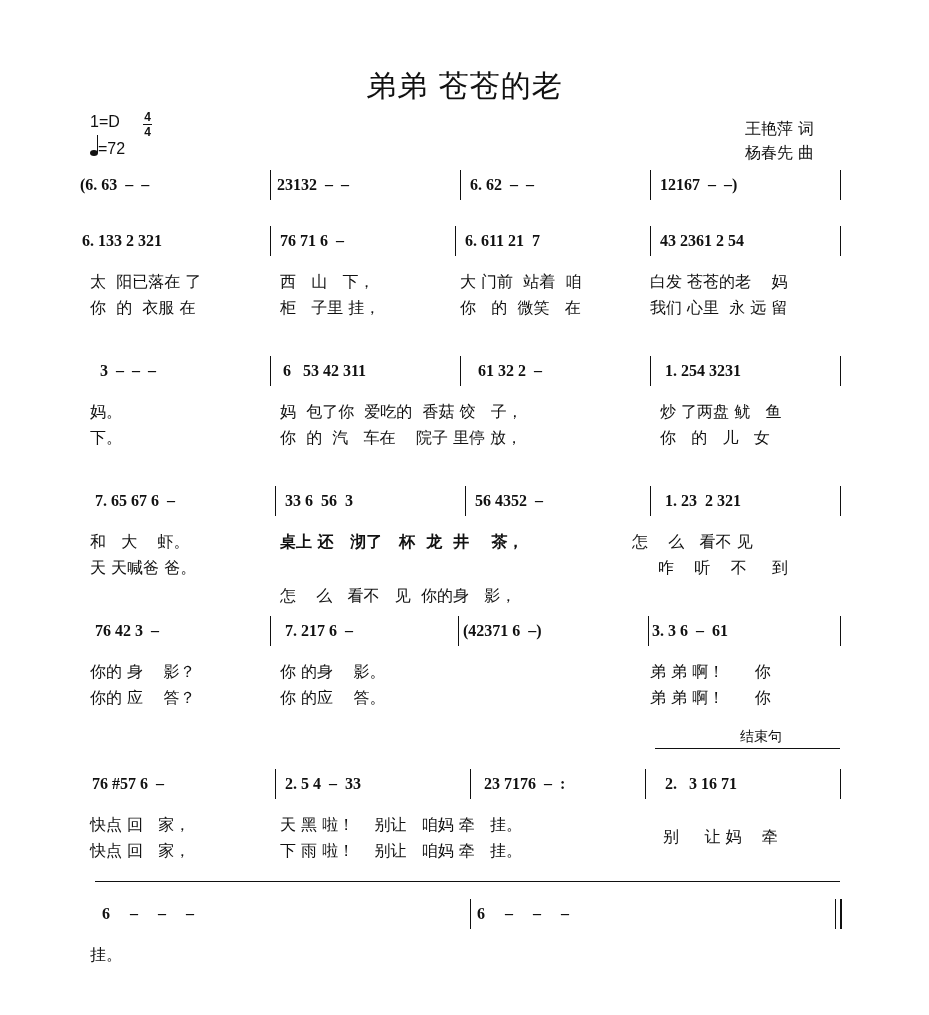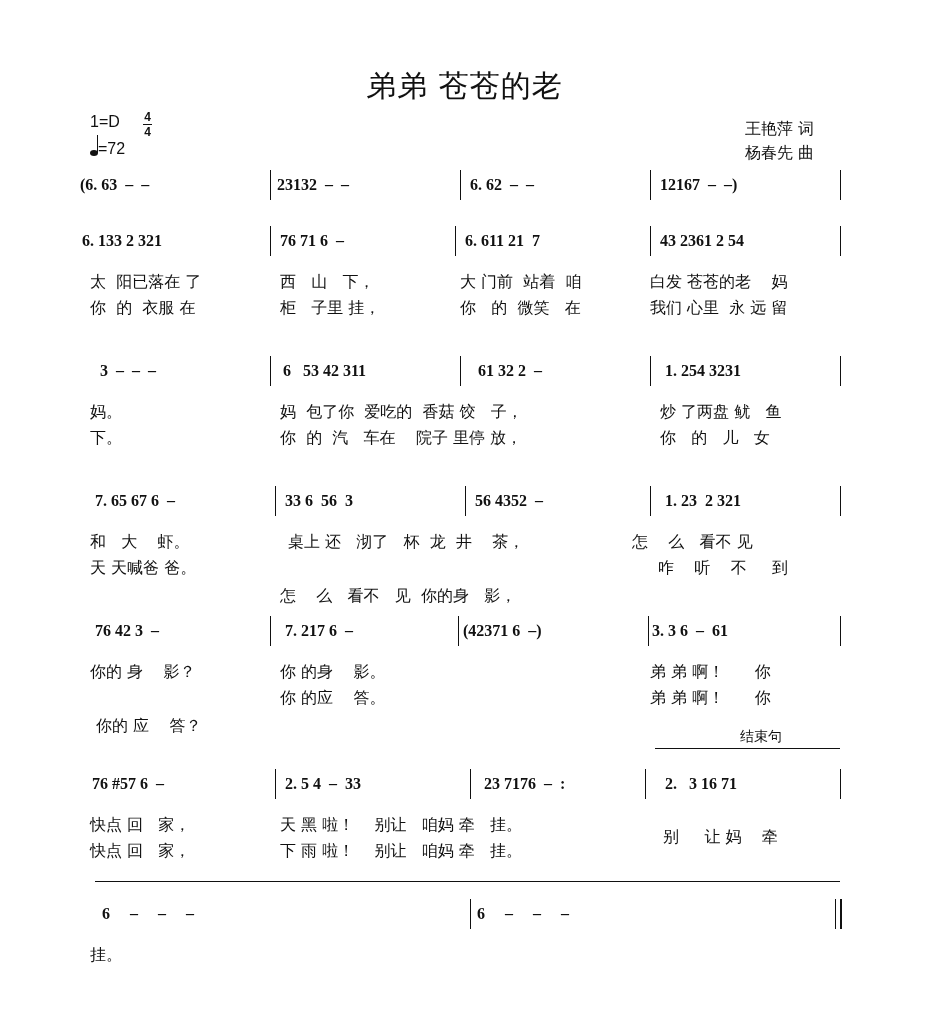--- a/index.html
+++ b/index.html
@@ -91,36 +91,36 @@
       <div class="notes">
         <span style="left: 15px;">7. 65 67 6  –</span>
         <span style="left: 205px;">33 6  56  3</span>
         <span style="left: 395px;">56 4352  –</span>
         <span style="left: 585px;">1. 23  2 321</span>
       </div>
       <div class="barline" style="left: 195px; top: -6px; height: 30px;"></div>
       <div class="barline" style="left: 385px; top: -6px; height: 30px;"></div>
       <div class="barline" style="left: 570px; top: -6px; height: 30px;"></div>
       <div class="barline" style="left: 760px; top: -6px; height: 30px;"></div>
-      <div class="lyric" style="top: 40px;"><span style="left: 10px;">和   大    虾。</span><span style="left: 208px;">桌上 还   沏了   杯  龙  井    茶，</span><span style="left: 552px;">怎    么   看不 见</span></div>
+      <div class="lyric" style="top: 40px;"><span style="left: 10px;">和   大    虾。</span><span style="left: 200px; font-weight: bold;">桌上 还   沏了   杯  龙  井    茶，</span><span style="left: 552px;">怎    么   看不 见</span></div>
       <div class="lyric" style="top: 66px;"><span style="left: 10px;">天 天喊爸 爸。</span><span style="left: 200px; margin-top: 28px;">怎    么   看不   见  你的身   影，</span><span style="left: 578px;">咋    听    不     到</span></div>
     </div>
     <div class="sys" style="top: 622px;">
       <div class="notes">
         <span style="left: 15px;">76 42 3  –</span>
         <span style="left: 205px;">7. 217 6  –</span>
         <span style="left: 383px;">(42371 6  –)</span>
         <span style="left: 572px;">3. 3 6  –  61</span>
       </div>
       <div class="barline" style="left: 190px; top: -6px; height: 30px;"></div>
       <div class="barline" style="left: 378px; top: -6px; height: 30px;"></div>
       <div class="barline" style="left: 568px; top: -6px; height: 30px;"></div>
       <div class="barline" style="left: 760px; top: -6px; height: 30px;"></div>
       <div class="lyric" style="top: 40px;"><span style="left: 10px;">你的 身    影？</span><span style="left: 200px;">你 的身    影。</span><span style="left: 570px;">弟 弟 啊！      你</span></div>
-      <div class="lyric" style="top: 66px;"><span style="left: 16px; margin-top: 28px;">你的 应    答？</span><span style="left: 200px;">你 的应    答。</span><span style="left: 570px;">弟 弟 啊！      你</span></div>
+      <div class="lyric" style="top: 66px;"><span style="left: 10px;">你的 应    答？</span><span style="left: 200px;">你 的应    答。</span><span style="left: 570px;">弟 弟 啊！      你</span></div>
     </div>
     <div class="sys" style="top: 775px;">
       <div class="notes">
         <span style="left: 12px;">76 #57 6  –</span>
         <span style="left: 205px;">2. 5 4  –  33</span>
         <span style="left: 404px;">23 7176  –  :</span>
         <span style="left: 585px;">2.   3 16 71</span>
       </div>
       <div class="barline" style="left: 195px; top: -6px; height: 30px;"></div>
       <div class="barline" style="left: 390px; top: -6px; height: 30px;"></div>

